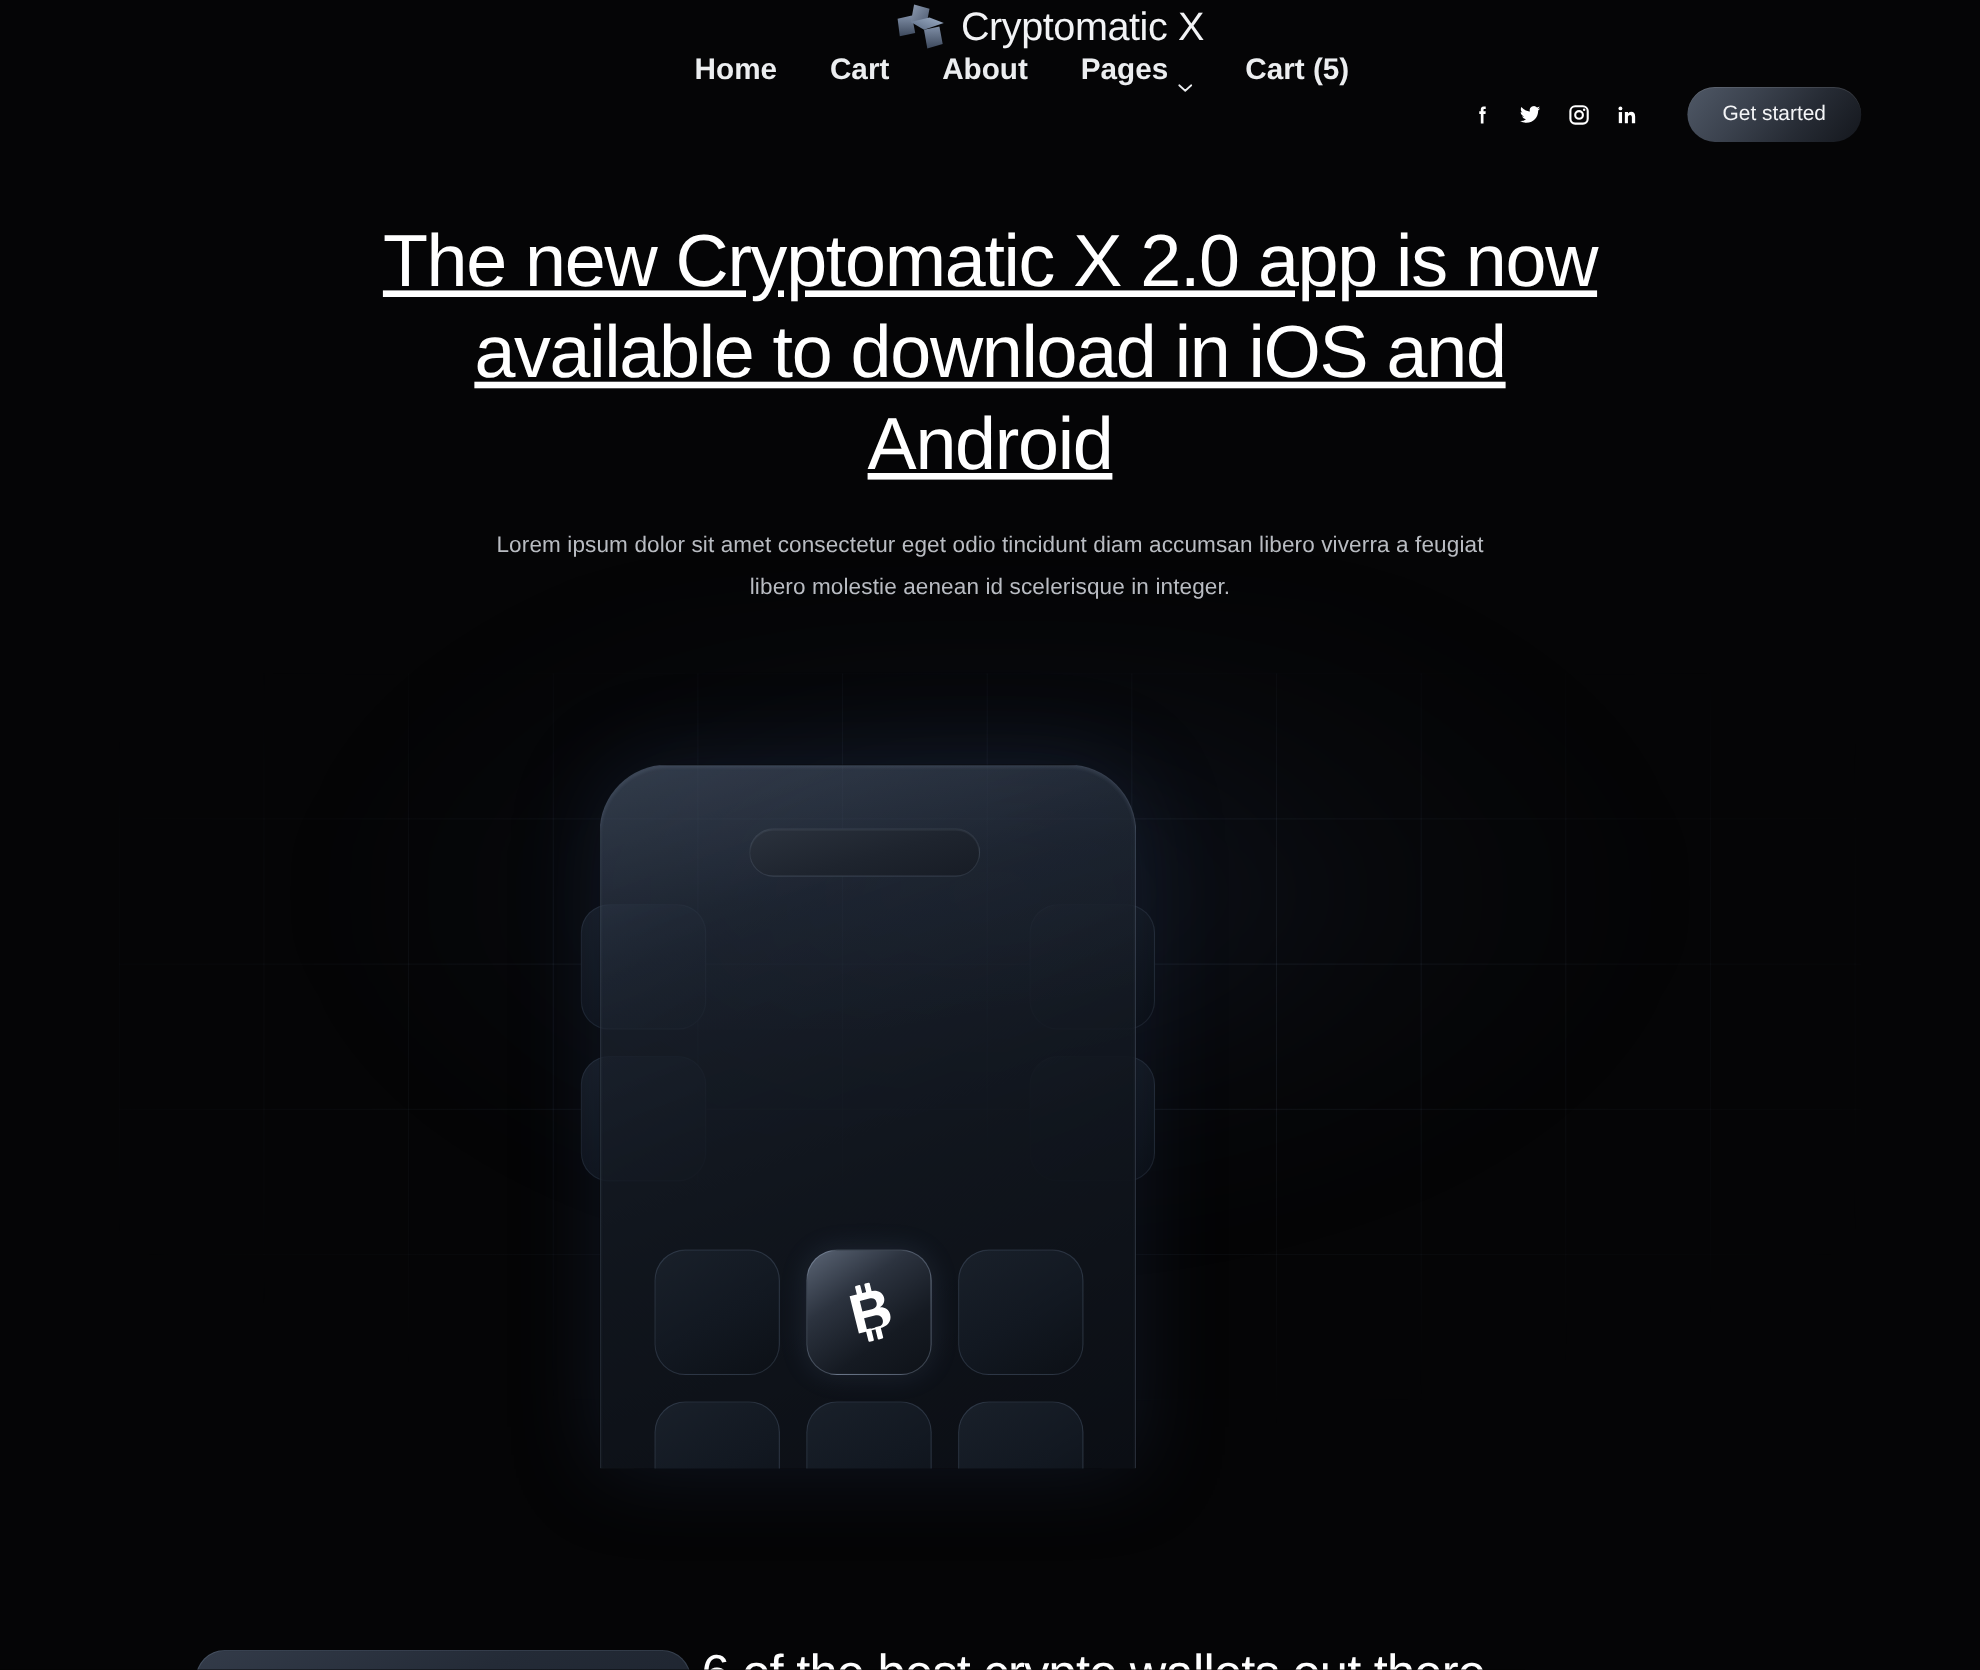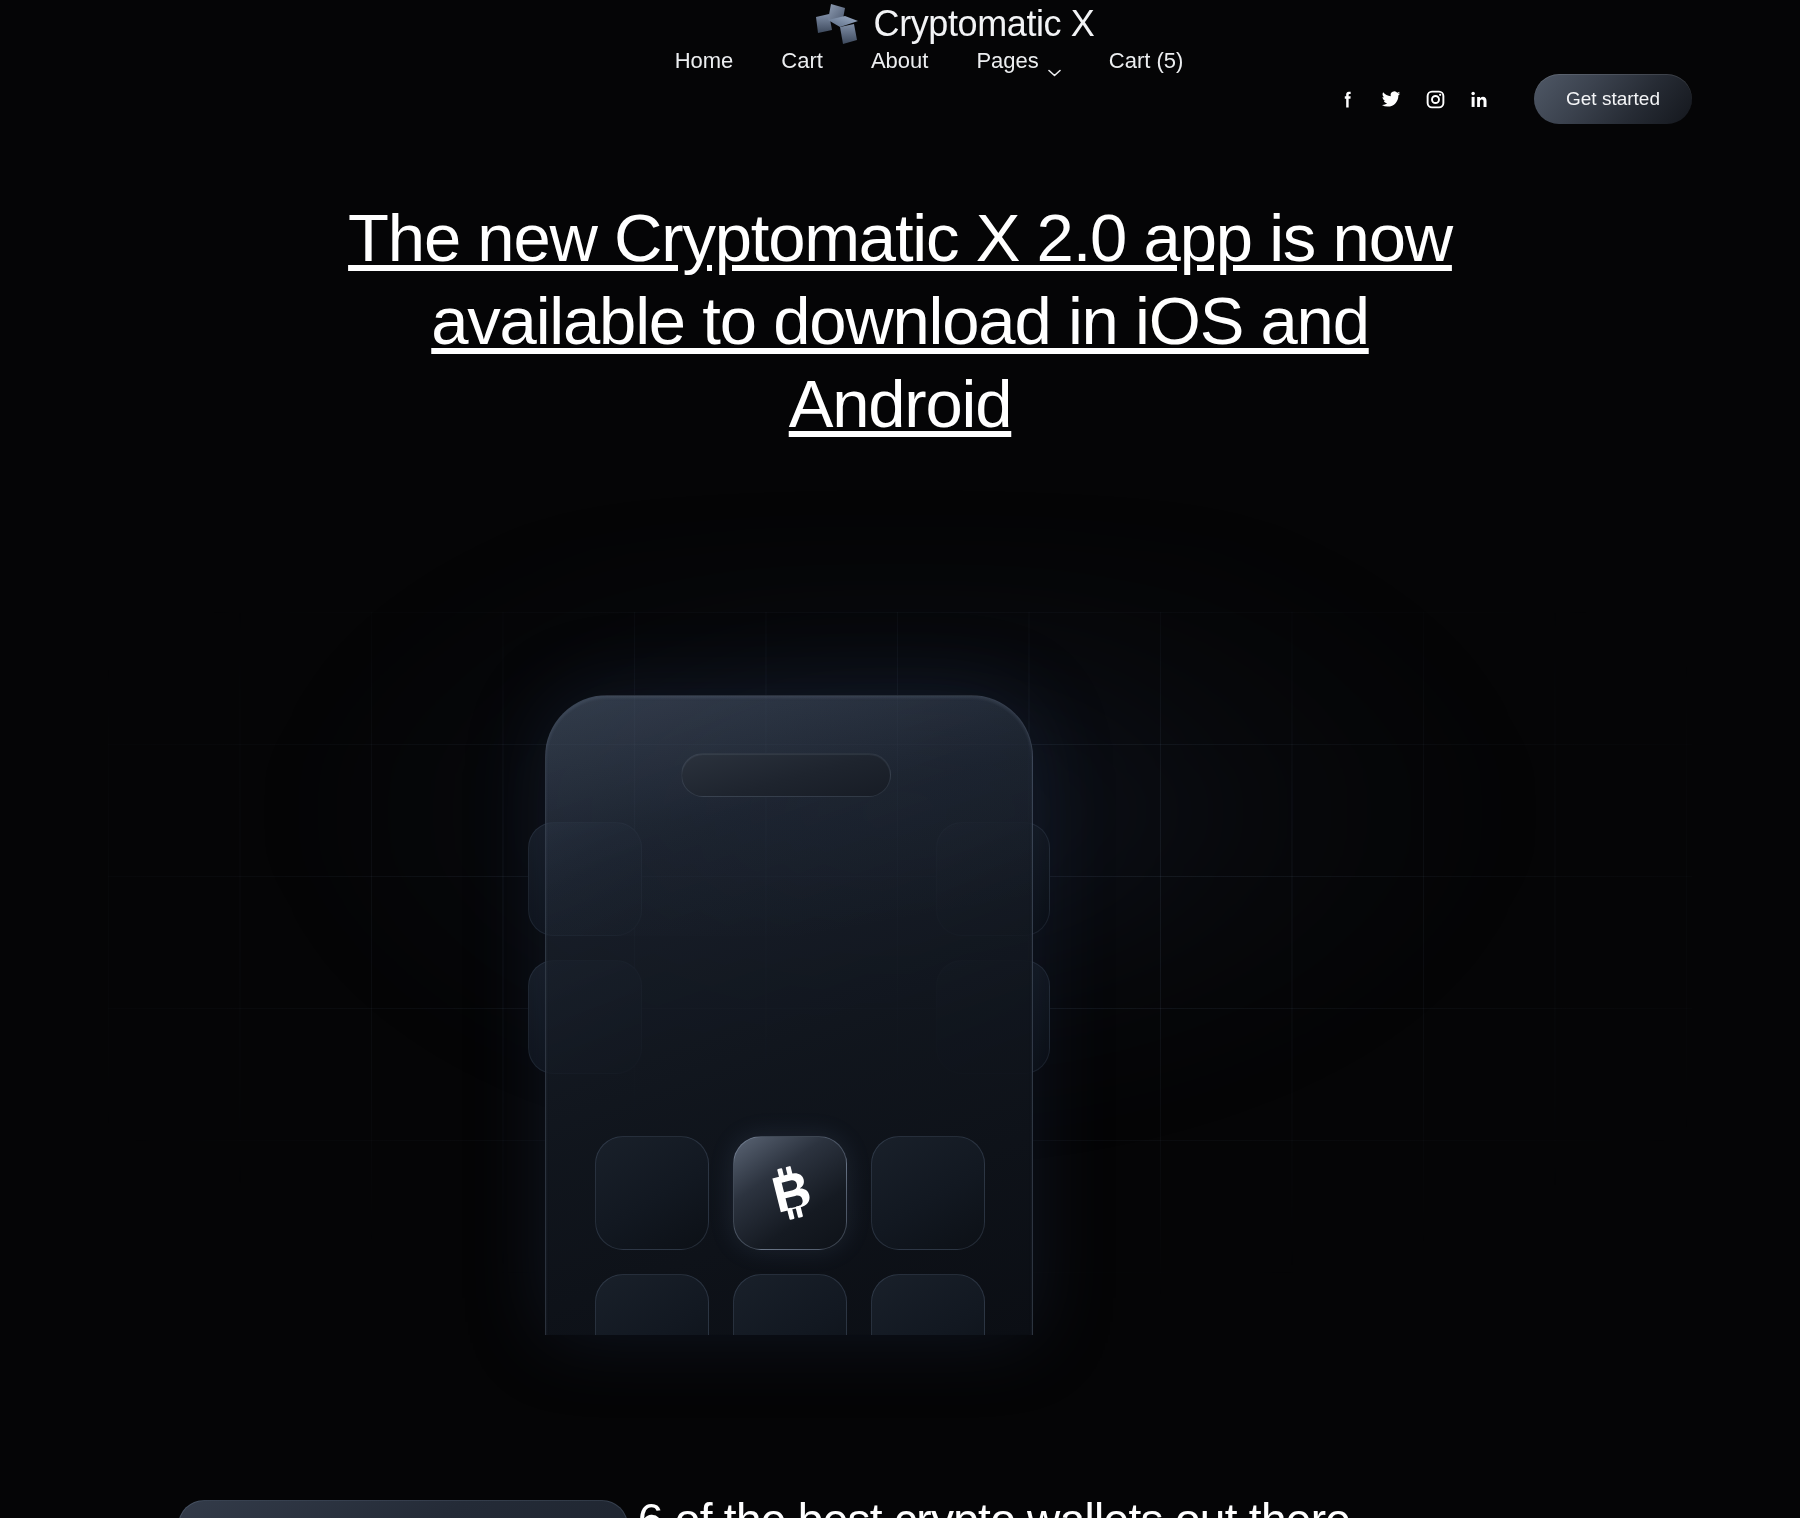--- a/index.html
+++ b/index.html
@@ -16,22 +16,22 @@
     position:absolute; top:0; left:0; width:1800px; height:118px;
     display:flex; align-items:center; z-index:40;flex-direction:column;
   }
   .brand { display:flex; align-items:center; gap:14px; margin-left:108px; }
   .logo-mark { width:46px; height:48px; position:relative; flex:none; }
   .brand-name {
     color:#f2f3f5; font-size:36px; letter-spacing:-0.4px; font-weight:400; white-space:nowrap;
   }
   .nav-links { display:flex; align-items:center; gap:0; margin-left:58px; }
   .nav-link {
-    color:#eceef0; font-size:22px; padding:0 24px; white-space:nowrap;
-    display:flex; align-items:center; gap:9px; cursor:pointer; text-decoration:none;
+    color:#eceef0; font-size:27px; padding:0 24px; white-space:nowrap;
+    display:flex; align-items:center; gap:9px; cursor:pointer; text-decoration:none;font-weight:bold;
   }
   .chev { display:inline-block; width:13px; height:8px; }
   .nav-right {
     margin-left:auto; margin-right:108px; display:flex; align-items:center; gap:0;
   }
   .socials { display:flex; align-items:center; gap:22px; margin-right:44px; }
   .soc { width:22px; height:22px; display:flex; align-items:center; justify-content:center; cursor:pointer; }
   .cta {
     height:50px; padding:0 32px; border-radius:25px; border:none; cursor:pointer;
     background:linear-gradient(128deg,#4f5866 0%,#3b424e 34%,#262b34 66%,#14171d 100%);
@@ -214,20 +214,21 @@
               <path d="M9.3 9h3.3v1.6a3.6 3.6 0 0 1 3.2-1.8c3 0 4.2 1.9 4.2 4.9v6.8h-3.4v-6c0-1.5-.5-2.5-1.9-2.5-1.1 0-1.8.8-2.1 1.5-.1.3-.1.7-.1 1v6h-3.2z"></path>
             </svg>
         </span>
       </div>
       <button class="cta">Get started</button>
     </div>
   </nav>
 
   <div class="hero-text">
     <h1 class="hero-title">The new Cryptomatic X 2.0 app is now available to download in iOS and Android</h1>
+    <p class="hero-sub">Lorem ipsum dolor sit amet consectetur eget odio tincidunt diam accumsan libero viverra a feugiat libero molestie aenean id scelerisque in integer.</p>
   </div>
 
   <div class="grid-glow"></div>
   <div class="grid-bg"></div>
 
   <div class="phone-stage">
 
     <div class="side-icons">
       <span class="side-icon" style="left:528px; top:822px; width:114px; height:114px;"></span>
       <span class="side-icon" style="left:528px; top:960px; width:114px; height:114px;"></span>

